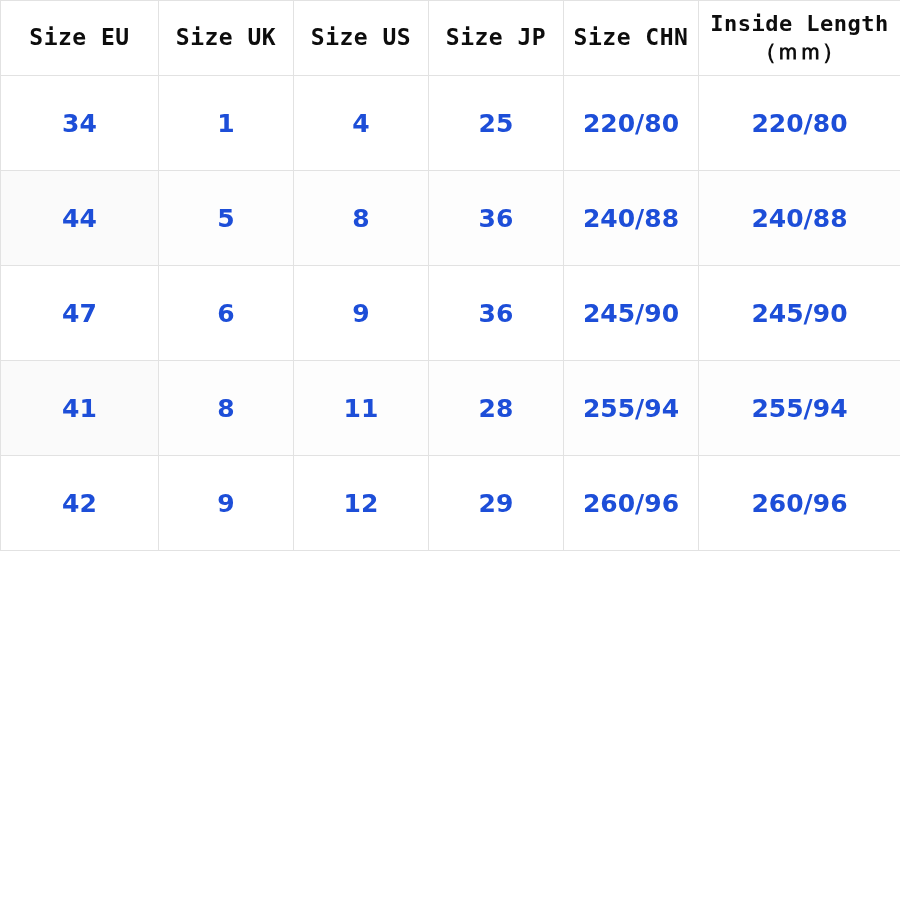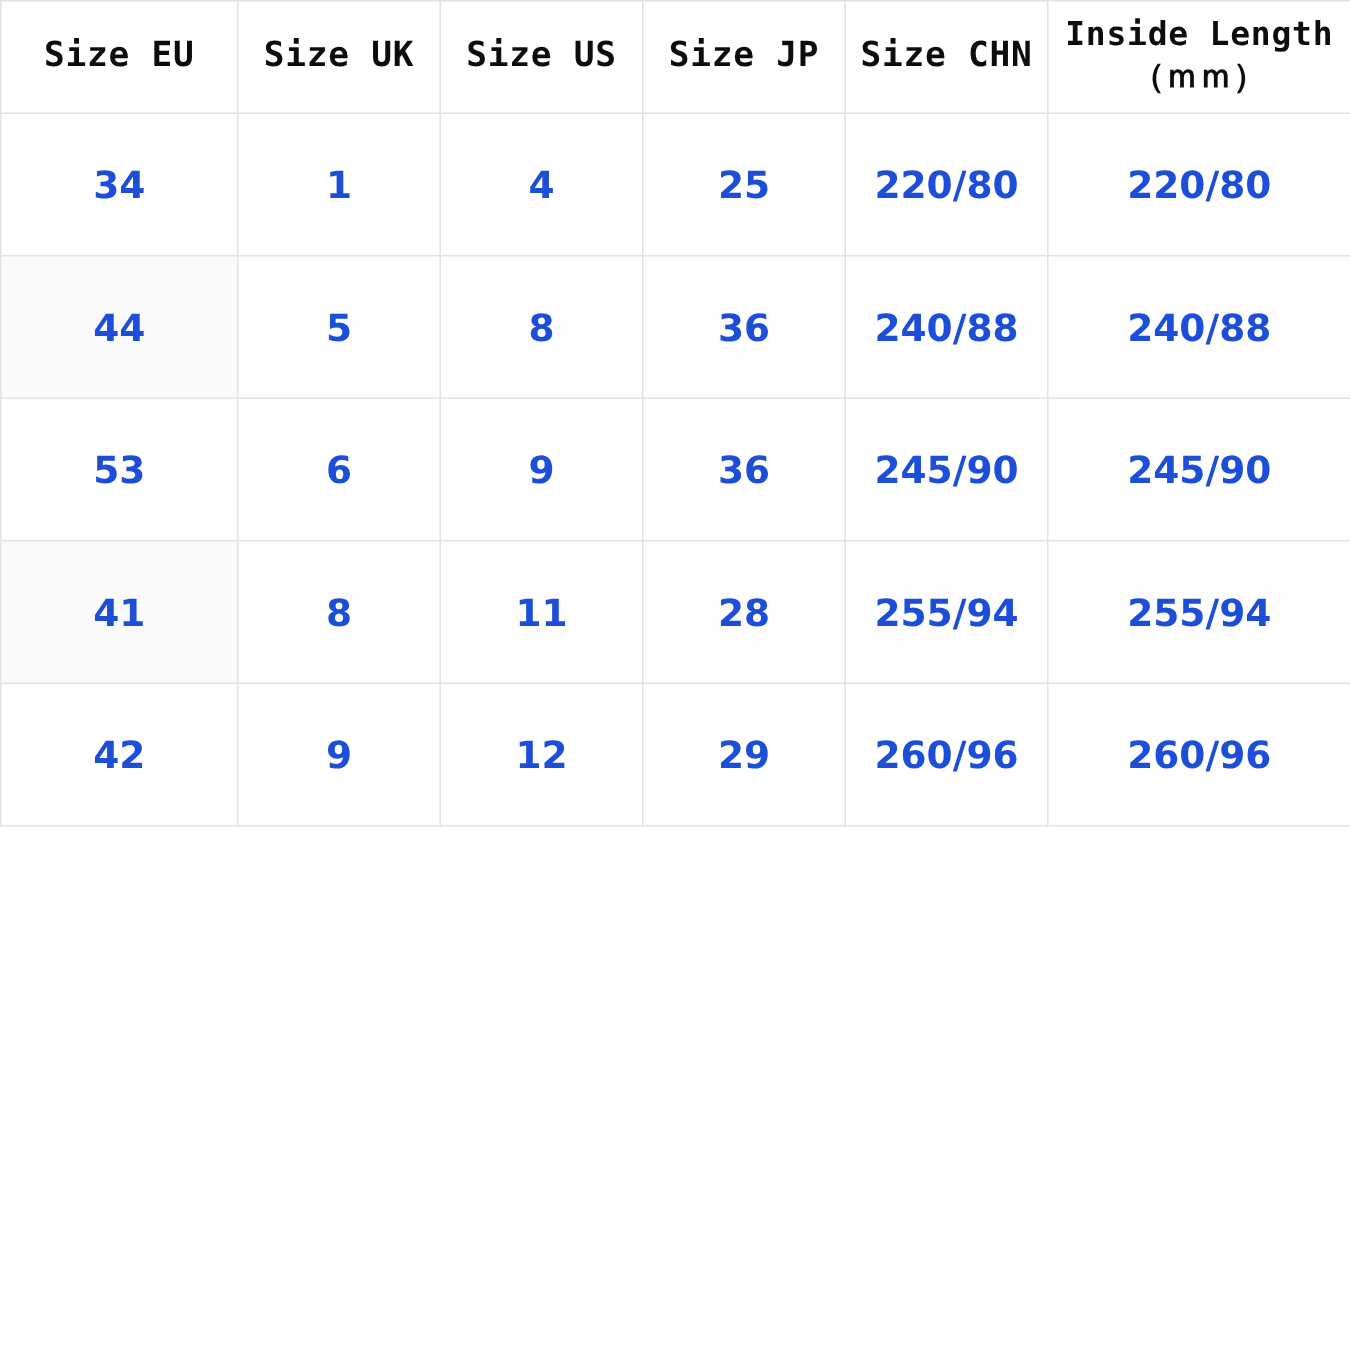--- a/index.html
+++ b/index.html
@@ -118,21 +118,21 @@
     </tr>
     <tr>
       <td class="col-first">44</td>
       <td>5</td>
       <td>8</td>
       <td>36</td>
       <td>240/88</td>
       <td>240/88</td>
     </tr>
     <tr>
-      <td class="col-first">53</td>
+      <td class="col-first">47</td>
       <td>6</td>
       <td>9</td>
       <td>36</td>
       <td>245/90</td>
       <td>245/90</td>
     </tr>
     <tr>
       <td class="col-first">41</td>
       <td>8</td>
       <td>11</td>

